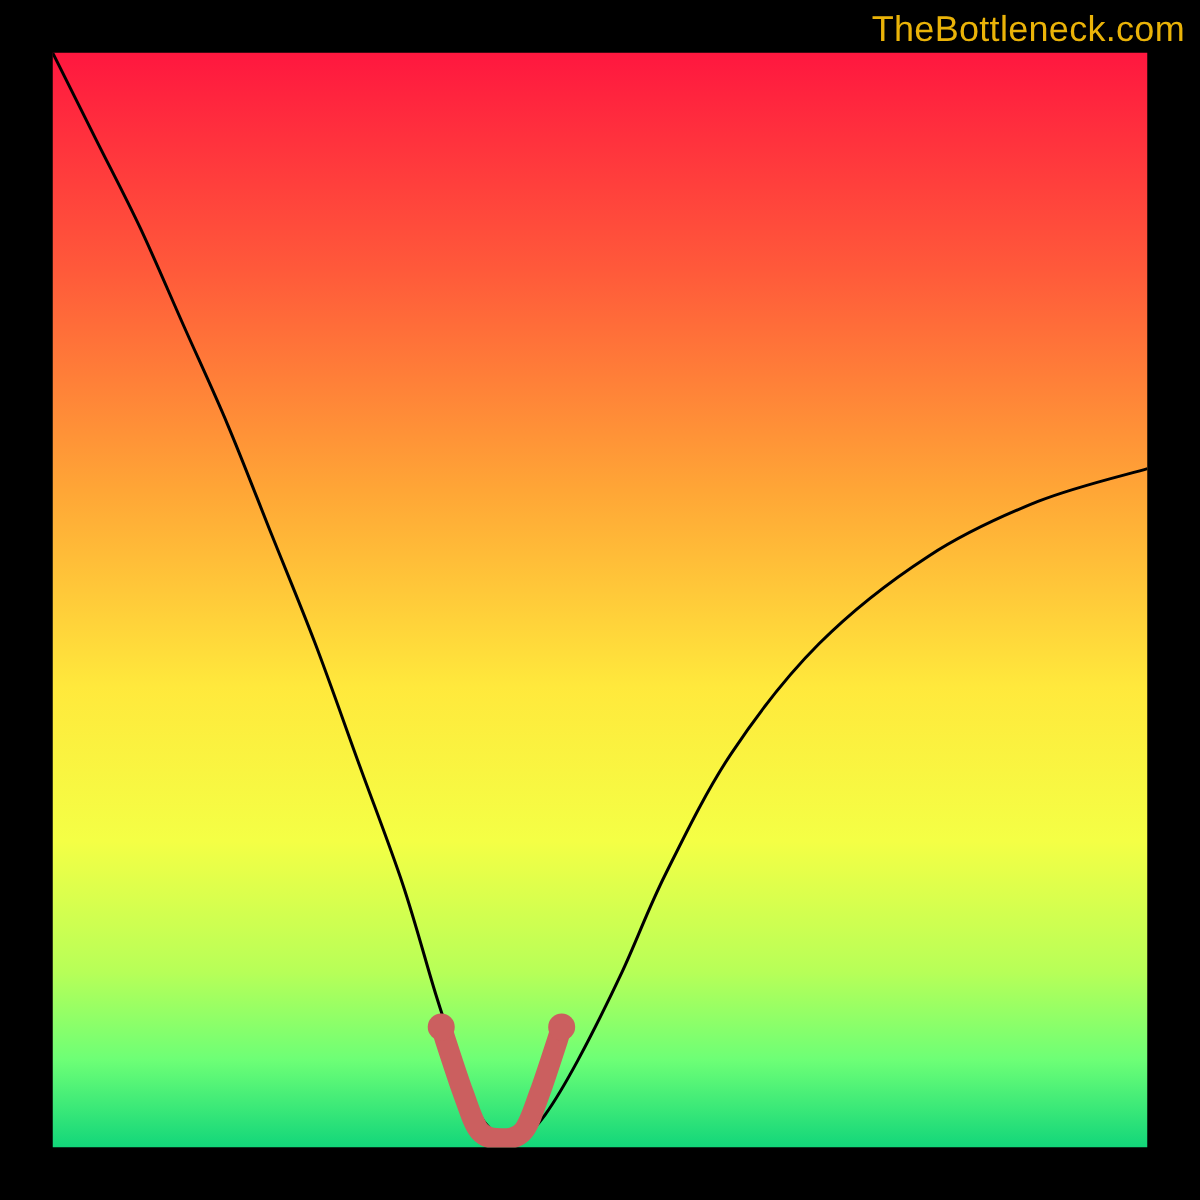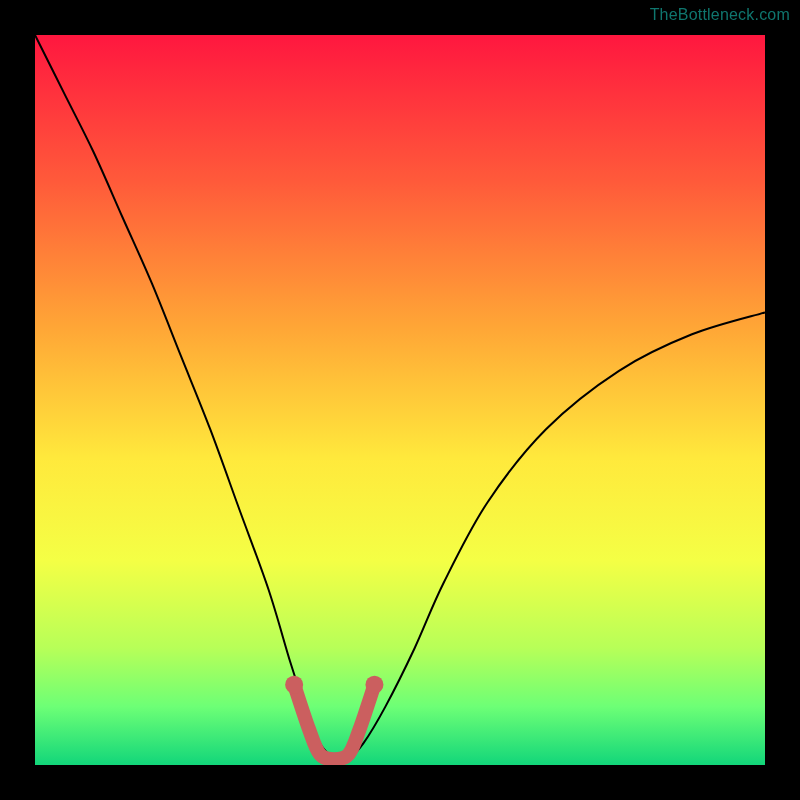--- a/index.html
+++ b/index.html
@@ -23,22 +23,22 @@
     position: absolute;
     left: 35px;
     top: 35px;
     width: 730px;
     height: 730px;
   }
   .watermark {
     position: absolute;
     top: 6px;
     right: 10px;
-    color: #0f766e;
-    font-size: 16px;
+    color: #eab308;
+    font-size: 24px;
     font-weight: 500;
     letter-spacing: 0.2px;
   }
   svg { display: block; }
 </style>
 </head>
 <body>
 
 <div class="frame">
 

